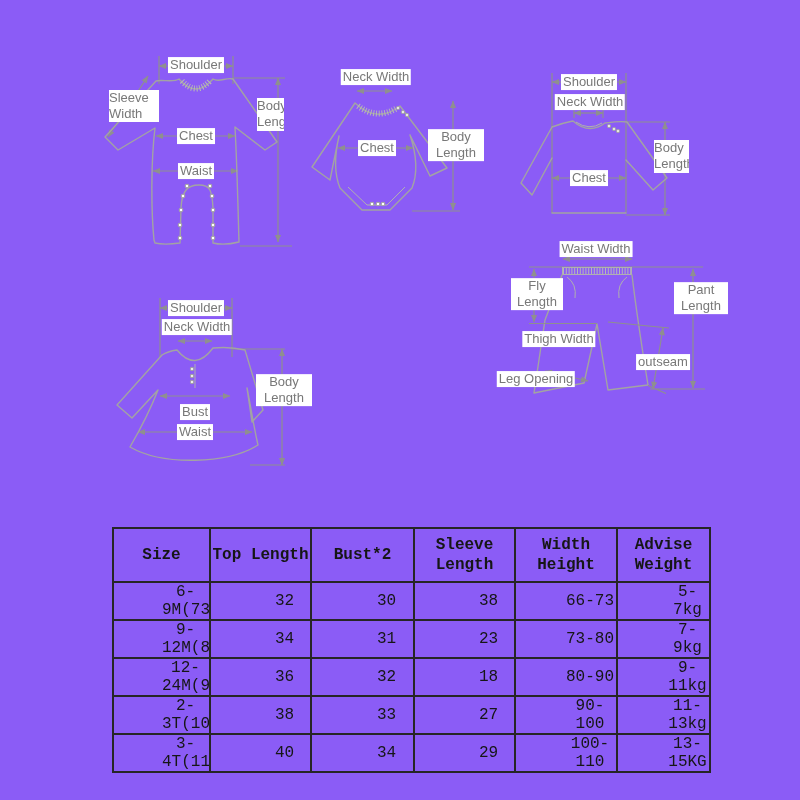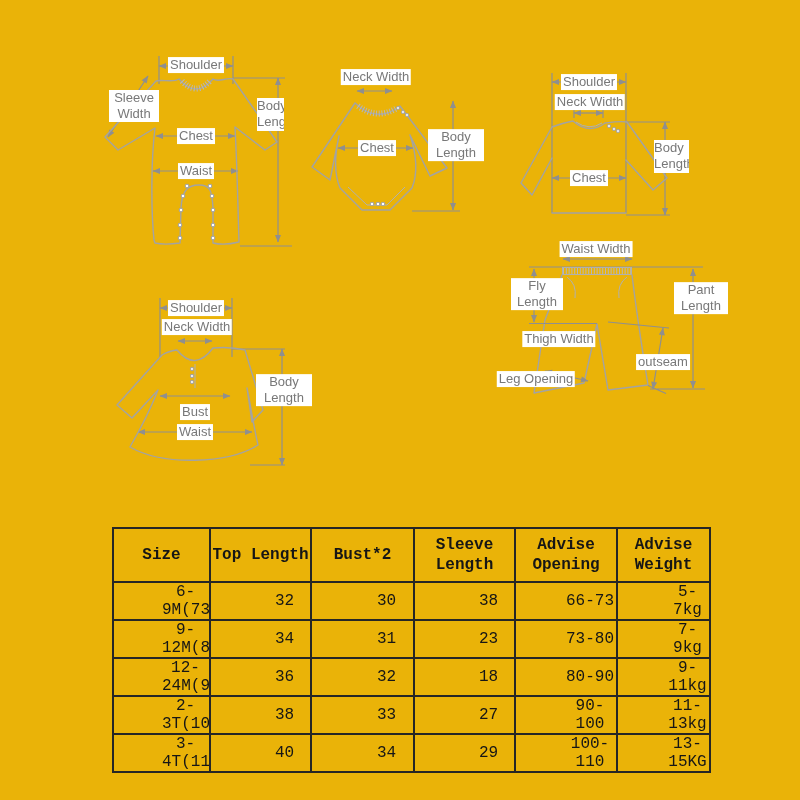--- a/index.html
+++ b/index.html
@@ -1,33 +1,33 @@
 <!DOCTYPE html>
 <html><head>
 <meta charset="utf-8">
 <style>
   html,body{margin:0;padding:0;background:#fff;}
-  .canvas{position:relative;width:800px;height:800px;background:#eab308;
+  .canvas{position:relative;width:800px;height:800px;background:#8b5cf6;
           font-family:"Liberation Sans",sans-serif;overflow:hidden;}
   .diag{position:absolute;}
   .diag svg{position:absolute;left:0;top:0;overflow:visible;}
   
   .ln{stroke:#8f8f8f;stroke-width:1.2;fill:none;}
   .arr{stroke:#8f8f8f;stroke-width:1.2;fill:none;
        marker-start:url(#arw);marker-end:url(#arw);}
   .outl{stroke:#a3a3a3;stroke-width:1.4;fill:none;stroke-linejoin:round;stroke-linecap:round;}
   .thin{stroke:#b0b0b0;stroke-width:1;fill:none;}
   .band{stroke:#b7b7b7;stroke-width:6;fill:none;stroke-dasharray:1,1.8;}
   .snap{fill:#ffffff;stroke:#a3a3a3;stroke-width:1.1;}
   
   .lbl{position:absolute;font-size:13px;color:#787878;background:#fff;
        line-height:1.22;white-space:nowrap;padding:0 2px;
        transform:translate(-50%,-50%);z-index:3;}
   .lbl2{white-space:normal;text-align:center;}
-  .lblL{transform:none;white-space:normal;padding:0;text-align:center;}
+  .lblL{transform:none;white-space:normal;padding:0;}
   .clip{position:absolute;font-size:13px;color:#787878;background:#fff;
         line-height:16px;height:33px;overflow:hidden;white-space:normal;
         padding:0;z-index:3;}
   
   .size-table{position:absolute;left:112px;top:527px;border-collapse:collapse;
       table-layout:fixed;width:597px;font-family:"Liberation Mono",monospace;
       color:#161616;border-radius:21px;}
   .size-table th,.size-table td{border:2px solid #262626;text-align:center;
       vertical-align:middle;padding:0;overflow:hidden;}
   .size-table th{font-weight:bold;font-size:16px;line-height:1.25;height:52px;}
@@ -193,21 +193,21 @@
       <col style="width:101px">
         <col style="width:102px">
         <col style="width:93px">
     </colgroup>
     <thead>
       <tr>
         <th>Size</th>
         <th>Top Length</th>
         <th>Bust*2</th>
         <th>Sleeve Length</th>
-        <th>Advise Opening</th>
+        <th>Width Height</th>
         <th>Advise Weight</th>
       </tr>
     </thead>
     <tbody>
       <tr>
         <td>6-9M(73)</td>
         <td>32</td>
         <td>30</td>
         <td>38</td>
         <td>66-73</td>

